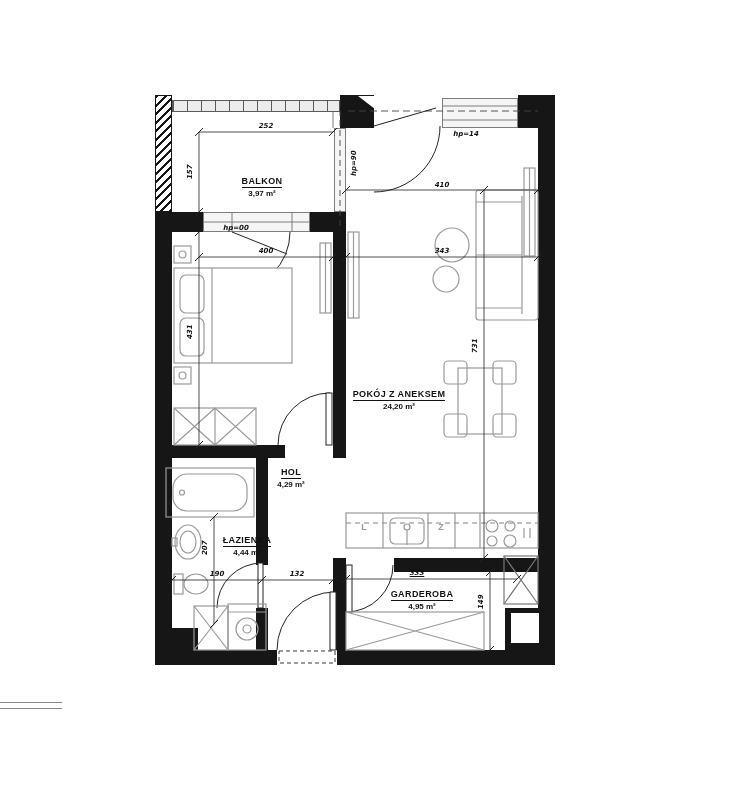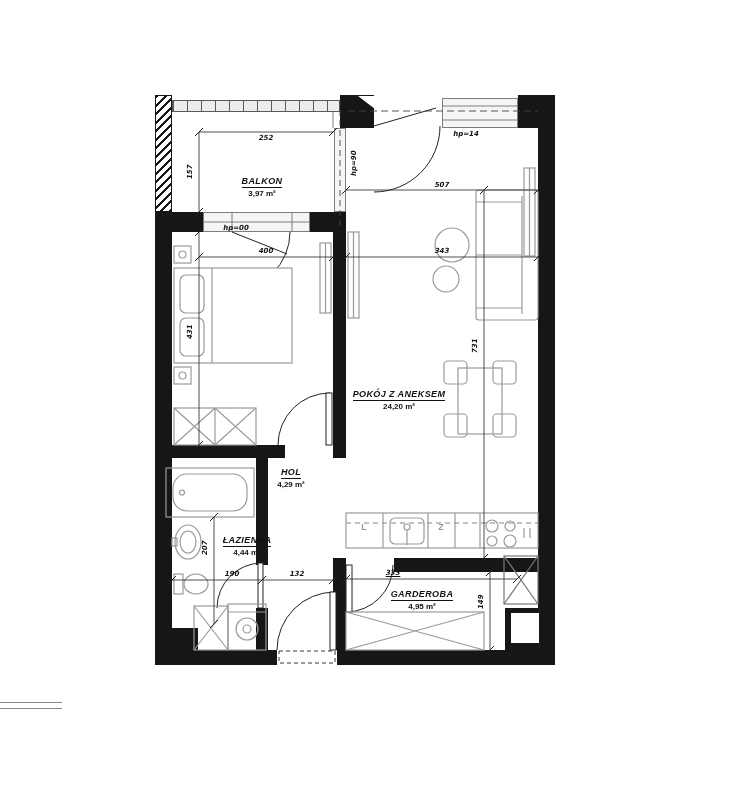--- a/index.html
+++ b/index.html
@@ -12,21 +12,21 @@
         background-image:repeating-linear-gradient(90deg,#5a5a5a 0 1px,transparent 1px 14px);}
   .window{position:absolute;background:#f5f5f5;border:1px solid #7d7d7d;box-sizing:border-box;}
   .white{position:absolute;background:#ffffff;}
   .tri{clip-path:polygon(0 0,100% 0,100% 100%);}
   svg{position:absolute;left:0;top:0;pointer-events:none;}
   .dim{position:absolute;font:italic 700 7px "DejaVu Sans",sans-serif;color:#111;text-align:center;}
   .dim-v{writing-mode:vertical-rl;transform:rotate(180deg);width:10px;}
   .hp{position:absolute;font:italic 700 7px "DejaVu Sans",sans-serif;color:#111;text-align:center;}
   .room-label{position:absolute;text-align:center;color:#111;}
   .room-name{display:inline-block;font-weight:700;font-size:9px;letter-spacing:.4px;
-             border-bottom:1px solid #111;padding-bottom:1px;white-space:nowrap;font-style:italic;}
+             border-bottom:1px solid #111;padding-bottom:1px;white-space:nowrap;}
   .room-area{font-weight:700;font-size:8px;margin-top:1px;}
   .kletter{position:absolute;font-weight:700;font-size:9px;color:#9a9a9a;text-align:center;}
   .fline{position:absolute;background:#888;}
 </style>
 </head>
 <body>
 
 <div class="canvas">
 
   <div class="hatch" style="left:155px;top:95px;width:17px;height:117px;"></div>
@@ -174,31 +174,31 @@
       <line x1="346" y1="257" x2="538" y2="257"></line>
       <line x1="199" y1="232" x2="199" y2="445"></line>
       <line x1="214" y1="517" x2="214" y2="624"></line>
       <line x1="172" y1="580" x2="333" y2="580"></line>
       <line x1="346" y1="579" x2="517" y2="579"></line>
       <line x1="490" y1="572" x2="490" y2="650"></line>
       <path stroke-width="1" d="M195 136 L203 128 M329 136 L337 128 M342 194 L350 186 M534 194 L542 186 M195 261 L203 253 M329 261 L337 253 M342 261 L350 253 M534 261 L542 253 M168 584 L176 576 M258 584 L266 576 M329 584 L337 576 M342 583 L350 575 M513 583 L521 575 M195 216 L203 208 M480 194 L488 186 M480 562 L488 554 M195 236 L203 228 M195 449 L203 441 M210 521 L218 513 M210 628 L218 620 M486 576 L494 568 M486 654 L494 646"></path>
     </g>
   </svg>
 
-  <div class="dim" style="left:252px;top:122px;width:28px;margin-top:12px;">252</div>
+  <div class="dim" style="left:252px;top:122px;width:28px;">252</div>
   <div class="dim dim-v" style="left:186px;top:152px;height:40px;">157</div>
-  <div class="dim" style="left:428px;top:181px;width:28px;">507</div>
+  <div class="dim" style="left:428px;top:181px;width:28px;">410</div>
   <div class="dim" style="left:252px;top:247px;width:28px;">400</div>
   <div class="dim" style="left:428px;top:247px;width:28px;">343</div>
   <div class="dim dim-v" style="left:186px;top:312px;height:40px;">431</div>
   <div class="dim dim-v" style="left:471px;top:326px;height:40px;">731</div>
   <div class="dim dim-v" style="left:201px;top:528px;height:40px;">207</div>
-  <div class="dim" style="left:203px;top:570px;width:28px;margin-left:15px;">190</div>
+  <div class="dim" style="left:203px;top:570px;width:28px;">190</div>
   <div class="dim" style="left:283px;top:570px;width:28px;">132</div>
-  <div class="dim" style="left:379px;top:569px;width:28px;text-decoration:underline;">333</div>
+  <div class="dim" style="left:403px;top:569px;width:28px;text-decoration:underline;">333</div>
   <div class="dim dim-v" style="left:477px;top:584px;height:36px;">149</div>
 
   <div class="hp dim-v" style="left:350px;top:144px;height:38px;position:absolute;font:italic 700 7px 'DejaVu Sans',sans-serif;writing-mode:vertical-rl;transform:rotate(180deg);">hp=90</div>
   <div class="hp" style="left:446px;top:130px;width:40px;">hp=14</div>
   <div class="hp" style="left:216px;top:224px;width:40px;">hp=00</div>
 
   <div class="kletter" style="left:357px;top:522px;width:14px;">L</div>
   <div class="kletter" style="left:434px;top:522px;width:14px;">Z</div>
 
   <div class="room-label" style="left:212px;top:170px;width:100px;">

